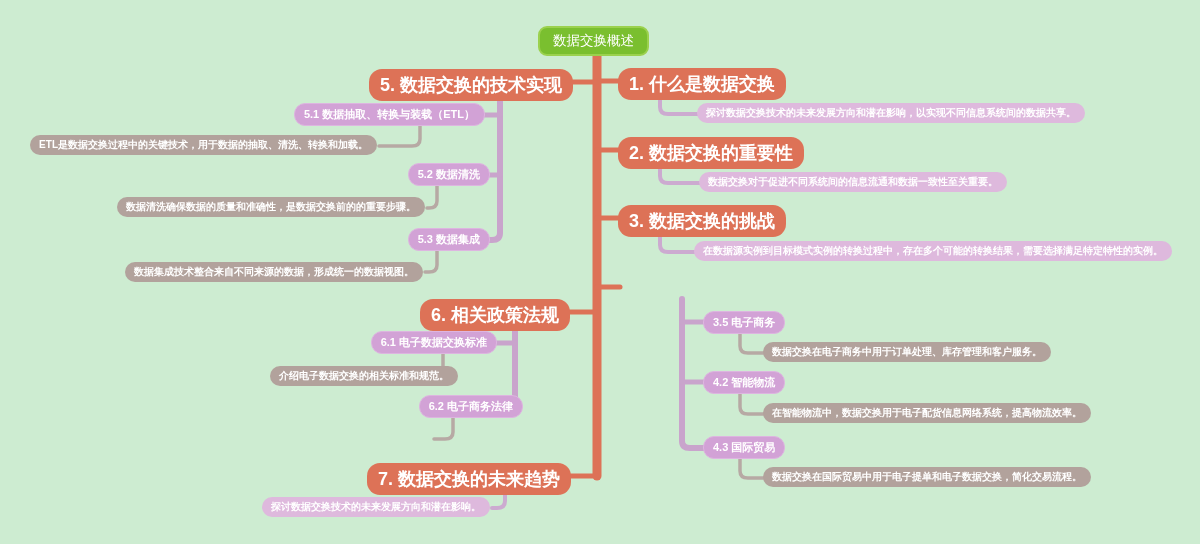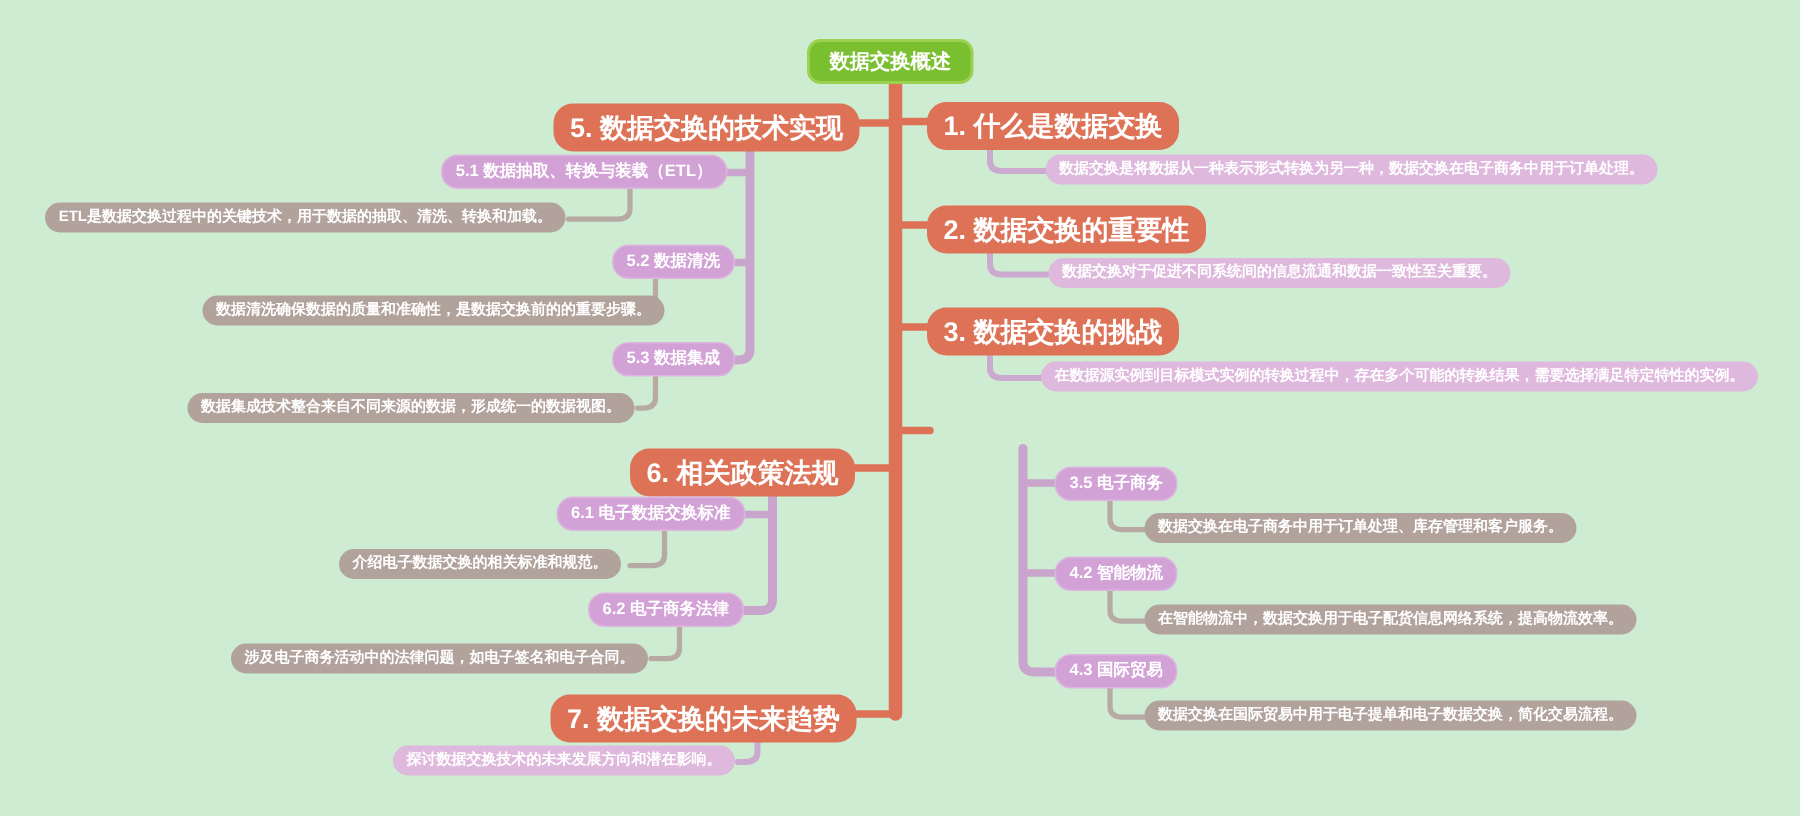--- a/index.html
+++ b/index.html
@@ -19,21 +19,21 @@
   .wire-pink   { stroke: var(--connector-pink, #ccaad0); stroke-width:4; }
   .wire-gray   { stroke: var(--connector-gray, #b7a9a4); stroke-width:3.5; }
 
   .node {
     position:absolute; white-space:nowrap; color: var(--text, #ffffff);
     line-height:1.35;
   }
   .root {
     background: var(--root-fill, #7abf2f);
     border:2px solid var(--root-border, #9bd14e);
-    border-radius:9px; font-size:13.5px; font-weight:bold; padding:4px 13px;
+    border-radius:9px; font-size:13.5px; font-weight:normal; padding:4px 13px;
   }
   .branch {
     background: var(--branch-fill, #dd7257);
     border-radius:13px; font-size:18px; font-weight:bold; padding:4px 11px;
   }
   .sub {
     background: var(--subtopic-fill, #d2a2d6);
     border:1px solid var(--subtopic-border, #ddb5e0);
     border-radius:11px; font-size:11px; font-weight:bold; padding:3px 9px;
   }
@@ -58,27 +58,27 @@
   #t41{ left:703px; top:311px; }
   #n41{ left:763px; top:342px; }
   #t42{ left:703px; top:371px; }
   #n42{ left:763px; top:403px; }
   #t43{ left:703px; top:436px; }
   #n43{ left:763px; top:467px; }
   #t5 { right:627px; top:69px; }
   #t51{ right:715px; top:103px; }
   #n51{ right:823px; top:135px; }
   #t52{ right:710px; top:163px; }
-  #n52{ right:757px; top:197px; }
+  #n52{ right:775px; top:197px; }
   #t53{ right:710px; top:228px; }
   #n53{ right:777px; top:262px; }
   #t6 { right:630px; top:299px; }
   #t61{ right:703px; top:331px; }
-  #n61{ right:786px; top:366px; }
-  #t62{ right:704px; top:395px;text-align:right; }
+  #n61{ right:742px; top:366px; }
+  #t62{ right:677px; top:395px;text-align:right; }
   #n62{ right:768px; top:429px; }
   #t7 { right:629px; top:463px; }
   #n7 { right:710px; top:497px; }
 </style>
 </head>
 <body>
 
 <div class="canvas">
 
   <svg class="wires" viewBox="0 0 1200 544">
@@ -115,21 +115,21 @@
     <path class="wire-gray" d="M420,126 L420,139 Q420,146 412,146 L379,146"></path>
     <path class="wire-gray" d="M437,185 L437,201 Q437,208 429,208 L427,208"></path>
     <path class="wire-gray" d="M437,250 L437,265 Q437,272 429,272 L425,272"></path>
     <path class="wire-gray" d="M443,354 L443,370 Q443,377 435,377 L420,377"></path>
     <path class="wire-gray" d="M453,418 L453,432 Q453,439 445,439 L434,439"></path>
   </svg>
 
   <div class="node root" id="root">数据交换概述</div>
 
   <div class="node branch" id="t1">1. 什么是数据交换</div>
-  <div class="node note2" id="n1">数据交换是将数据从一种表示形式转换为另一种，数据交换在电子商务中用于订单处理。</div>
+  <div class="node note2" id="n1">探讨数据交换技术的未来发展方向和潜在影响，以实现不同信息系统间的数据共享。</div>
 
   <div class="node branch" id="t2">2. 数据交换的重要性</div>
   <div class="node note2" id="n2">数据交换对于促进不同系统间的信息流通和数据一致性至关重要。</div>
 
   <div class="node branch" id="t3">3. 数据交换的挑战</div>
   <div class="node note2" id="n3">在数据源实例到目标模式实例的转换过程中，存在多个可能的转换结果，需要选择满足特定特性的实例。</div>
 
   <div class="node sub" id="t41">3.5 电子商务</div>
   <div class="node note3" id="n41">数据交换在电子商务中用于订单处理、库存管理和客户服务。</div>
   <div class="node sub" id="t42">4.2 智能物流</div>
@@ -142,18 +142,17 @@
   <div class="node note3" id="n51">ETL是数据交换过程中的关键技术，用于数据的抽取、清洗、转换和加载。</div>
   <div class="node sub" id="t52">5.2 数据清洗</div>
   <div class="node note3" id="n52">数据清洗确保数据的质量和准确性，是数据交换前的的重要步骤。</div>
   <div class="node sub" id="t53">5.3 数据集成</div>
   <div class="node note3" id="n53">数据集成技术整合来自不同来源的数据，形成统一的数据视图。</div>
 
   <div class="node branch" id="t6">6. 相关政策法规</div>
   <div class="node sub" id="t61">6.1 电子数据交换标准</div>
   <div class="node note3" id="n61">介绍电子数据交换的相关标准和规范。</div>
   <div class="node sub" id="t62">6.2 电子商务法律</div>
-  <div class="node note3" id="n62">涉及电子商务活动中的法律问题，如电子签名和电子合同。</div>
 
   <div class="node branch" id="t7">7. 数据交换的未来趋势</div>
   <div class="node note2" id="n7">探讨数据交换技术的未来发展方向和潜在影响。</div>
 
 </div>
 
 </body></html>

